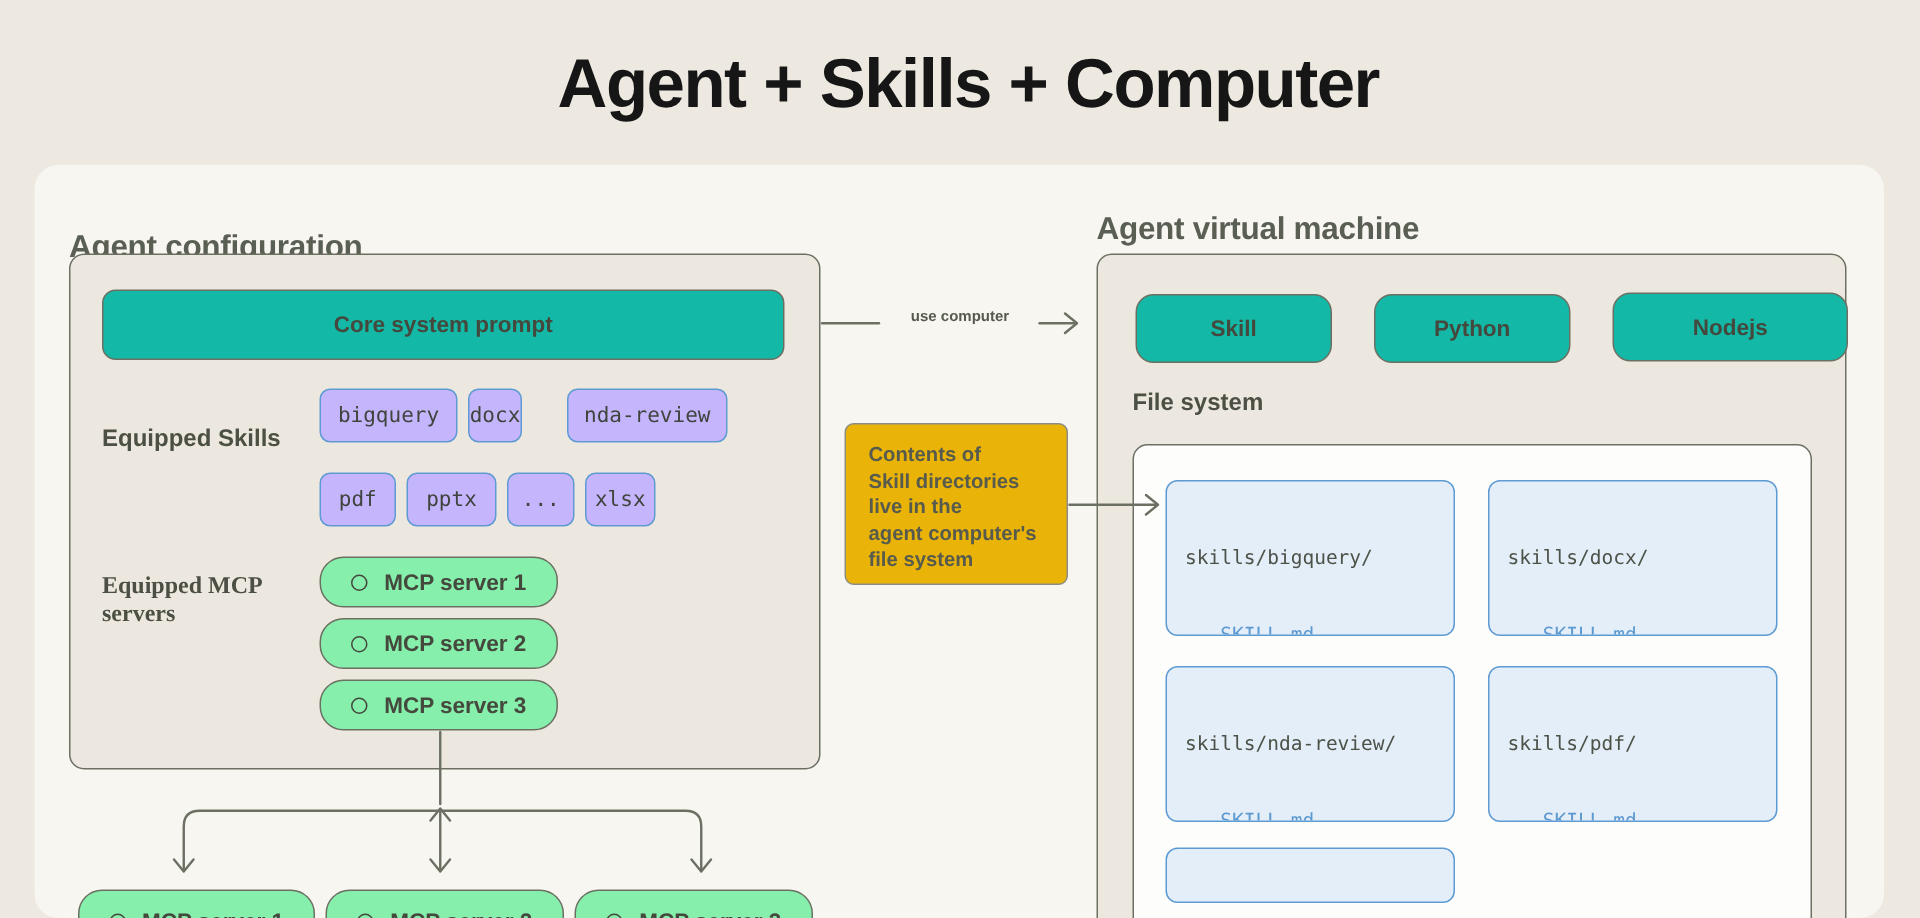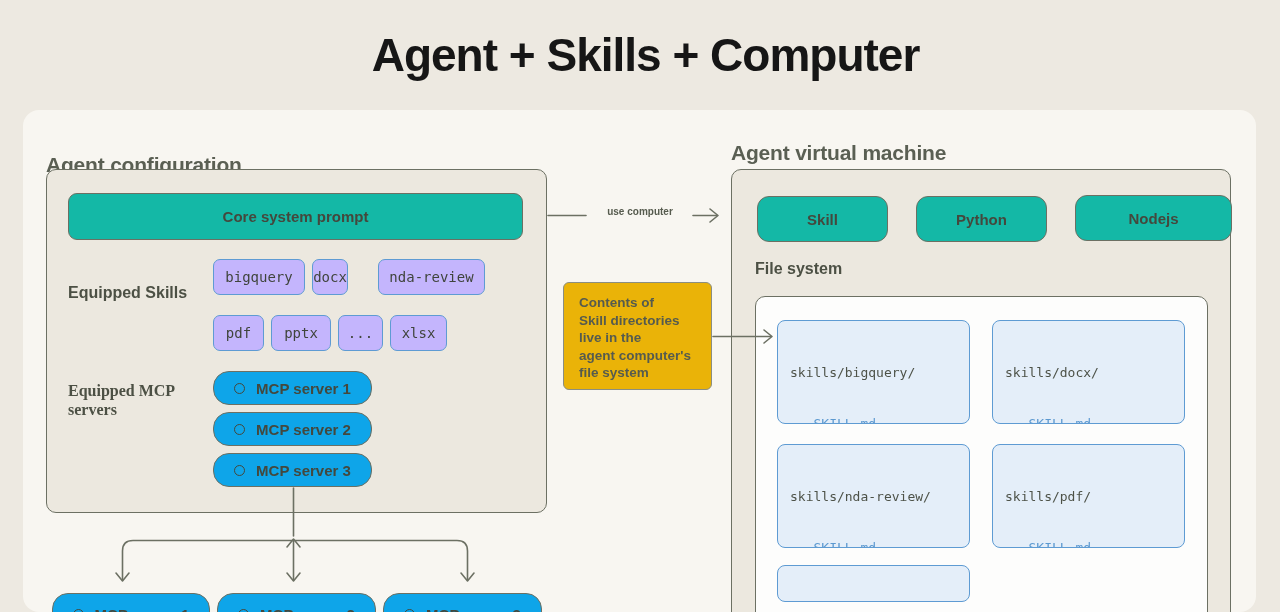--- a/index.html
+++ b/index.html
@@ -83,21 +83,21 @@
     justify-content: center;
     font-family: "DejaVu Sans Mono", monospace;
     font-size: 14px;
     color: #3F443C;
   }
 
   .server-row {
     position: absolute;
     width: 159px;
     height: 34px;
-    background: #0ea5e9;
+    background: #86efac;
     border: 1.5px solid #6C7063;
     border-radius: 16px;
     display: flex;
     align-items: center;
     justify-content: center;
     font-size: 15px;
     font-weight: 700;
     color: #44483D;
   }
   .circle-icon {
@@ -199,21 +199,21 @@
 
   <div class="label" style="left:68px; top:260px;margin-top:24px;">Equipped Skills</div>
 
   <div class="chip" style="left:213px; top:259px; width:92px;">bigquery</div>
   <div class="chip" style="left:312px; top:259px; width:36px;">docx</div>
   <div class="chip" style="left:378px; top:259px; width:107px;">nda-review</div>
 
   <div class="chip" style="left:213px; top:315px; width:51px;">pdf</div>
   <div class="chip" style="left:271px; top:315px; width:60px;">pptx</div>
   <div class="chip" style="left:338px; top:315px; width:45px;">...</div>
-  <div class="chip" style="left:390px; top:315px; width:57px;">xlsx</div>
+  <div class="chip" style="left:390px; top:315px; width:47px;">xlsx</div>
 
   <div class="label" style="left:68px; top:381px; width:132px; line-height:19px;font-family:Liberation Serif, serif;">Equipped MCP servers</div>
 
   <div class="server-row" style="left:213px; top:371px;">
     <span class="circle-icon"></span>
     <span>MCP server 1</span>
   </div>
   <div class="server-row" style="left:213px; top:412px;">
     <span class="circle-icon"></span>
     <span>MCP server 2</span>

